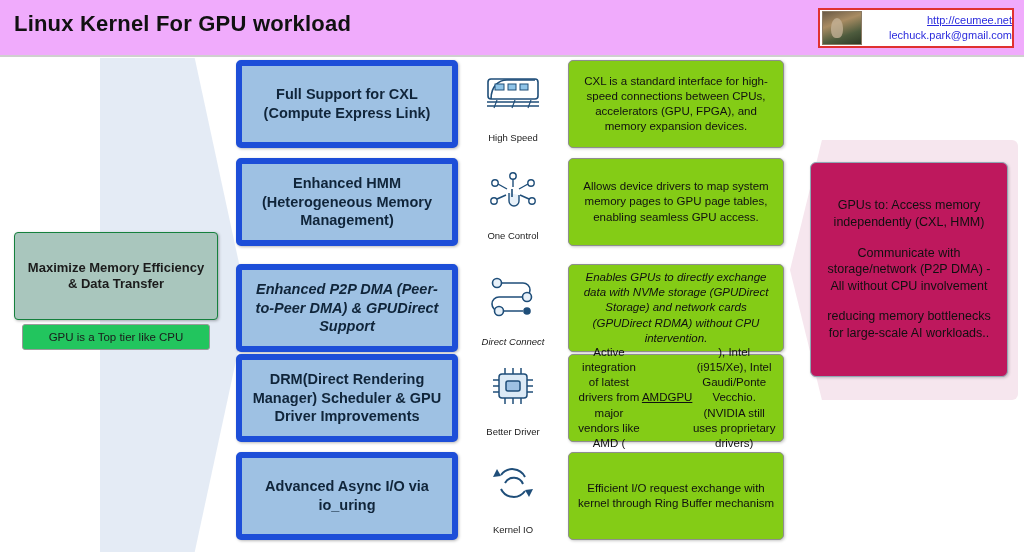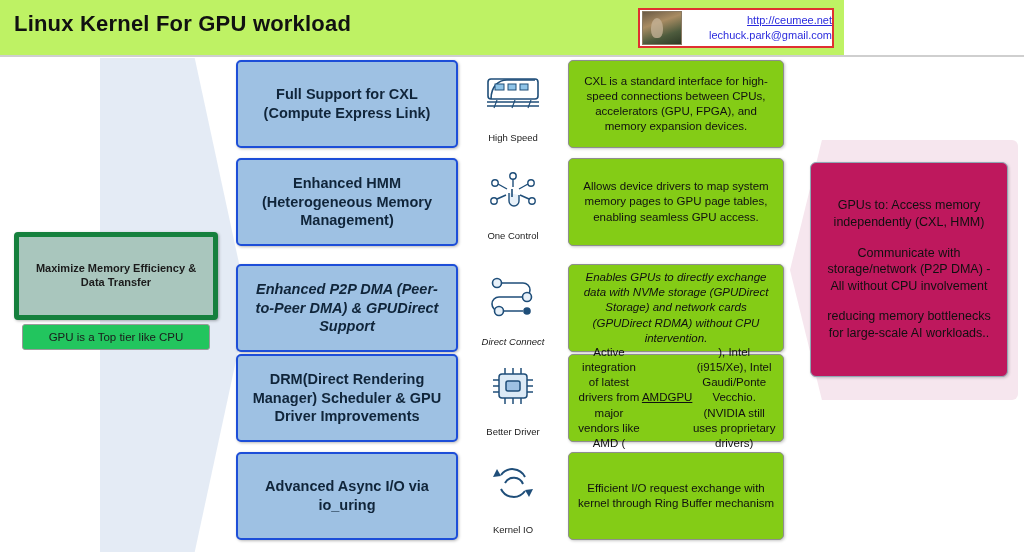--- a/index.html
+++ b/index.html
@@ -12,23 +12,23 @@
     height: 556px;
     font-family: "Liberation Sans", sans-serif;
     position: relative;
     overflow: hidden;
   }
 
   
   .header {
     position: absolute;
     left: 0; top: 0;
-    width: 844px;
+    width: 1024px;
     height: 56px;
-    background: #bef264;
+    background: #f0abfc;
   }
   .page-title {
     position: absolute;
     left: 14px;
     top: 11px;
     font-size: 22px;
     font-weight: bold;
     color: #111111;
     letter-spacing: 0.2px;
   }
@@ -102,28 +102,28 @@
   }
 
   
   .left-box {
     position: absolute;
     left: 14px;
     top: 232px;
     width: 204px;
     height: 88px;
     background: #a9c6bd;
-    border: 5px solid #15803d;
+    border: 1px solid #15803d;
     border-radius: 4px;
     box-shadow: 1px 1px 3px rgba(0,0,0,.3);
     display: flex;
     align-items: center;
     justify-content: center;
     text-align: center;
-    font-size: 11px;
+    font-size: 13px;
     font-weight: bold;
     color: #1b1b1b;
     line-height: 1.25;
     box-sizing: border-box;
     padding: 0 8px;
   }
   .left-caption {
     position: absolute;
     left: 22px;
     top: 324px;
@@ -153,21 +153,21 @@
   .row-3 { top: 354px; }
   .row-4 { top: 452px; }
 
   .topic-box {
     position: absolute;
     left: 0;
     top: 0;
     width: 222px;
     height: 88px;
     background: #9ec1e3;
-    border: 2px solid #1d4ed8;
+    border: 6px solid #1d4ed8;
     border-radius: 5px;
     box-shadow: 1px 1px 3px rgba(0,0,0,.28);
     display: flex;
     align-items: center;
     justify-content: center;
     text-align: center;
     font-size: 14.5px;
     font-weight: bold;
     color: #10253a;
     line-height: 1.3;

